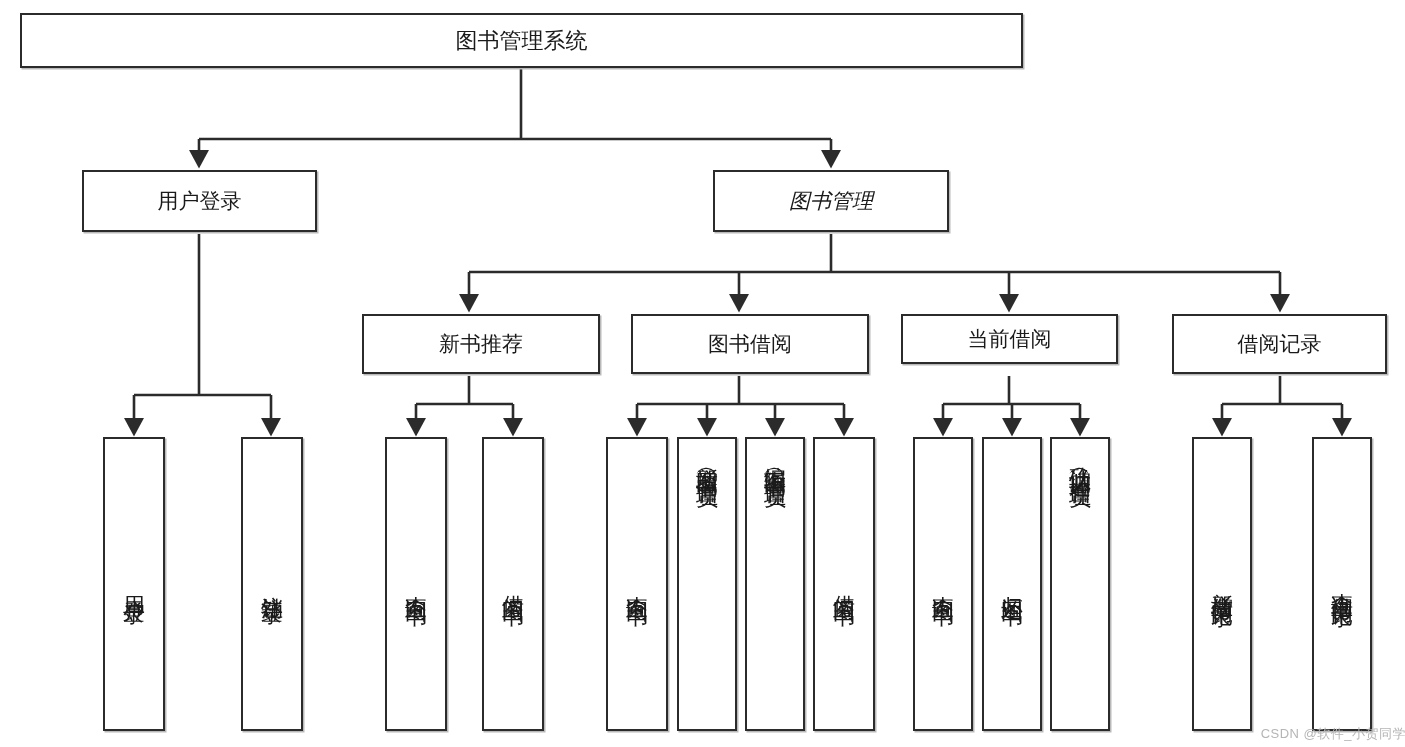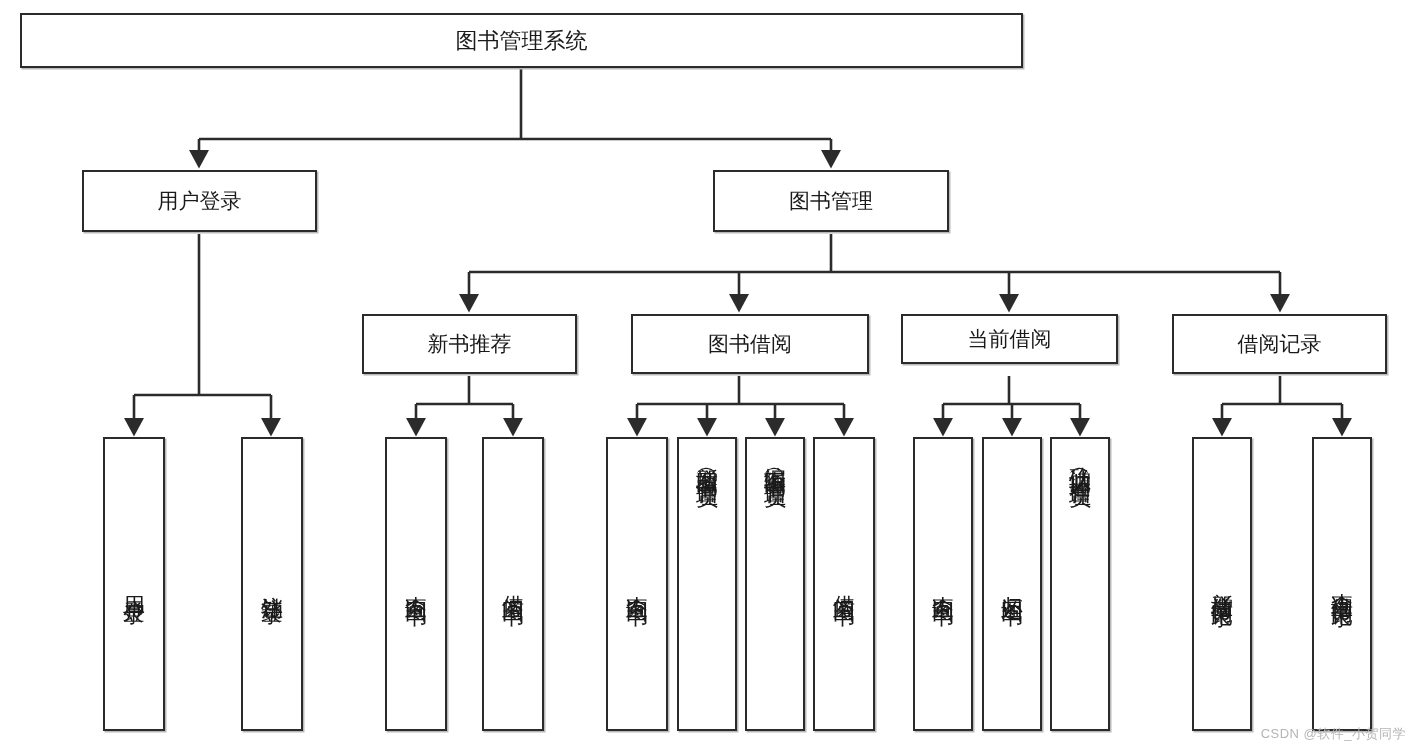--- a/index.html
+++ b/index.html
@@ -134,25 +134,25 @@
     </g>
   </svg>
 
   <div class="node root horizontal" style="left:20px; top:13px; width:1003px; height:55px;">
     <span class="node-label">图书管理系统</span>
   </div>
 
   <div class="node horizontal" style="left:82px; top:170px; width:235px; height:62px;">
     <span class="node-label">用户登录</span>
   </div>
-  <div class="node horizontal" style="left:713px; top:170px; width:236px; height:62px;">
+  <div class="node horizontal" style="left:713px; top:170px; width:236px; height:62px;font-style:italic;">
     <span class="node-label">图书管理</span>
   </div>
 
-  <div class="node horizontal" style="left:362px; top:314px; width:215px; height:60px;">
+  <div class="node horizontal" style="left:362px; top:314px; width:238px; height:60px;">
     <span class="node-label">新书推荐</span>
   </div>
   <div class="node horizontal" style="left:631px; top:314px; width:238px; height:60px;">
     <span class="node-label">图书借阅</span>
   </div>
   <div class="node horizontal" style="left:901px; top:314px; width:217px; height:50px;">
     <span class="node-label">当前借阅</span>
   </div>
   <div class="node horizontal" style="left:1172px; top:314px; width:215px; height:60px;">
     <span class="node-label">借阅记录</span>

